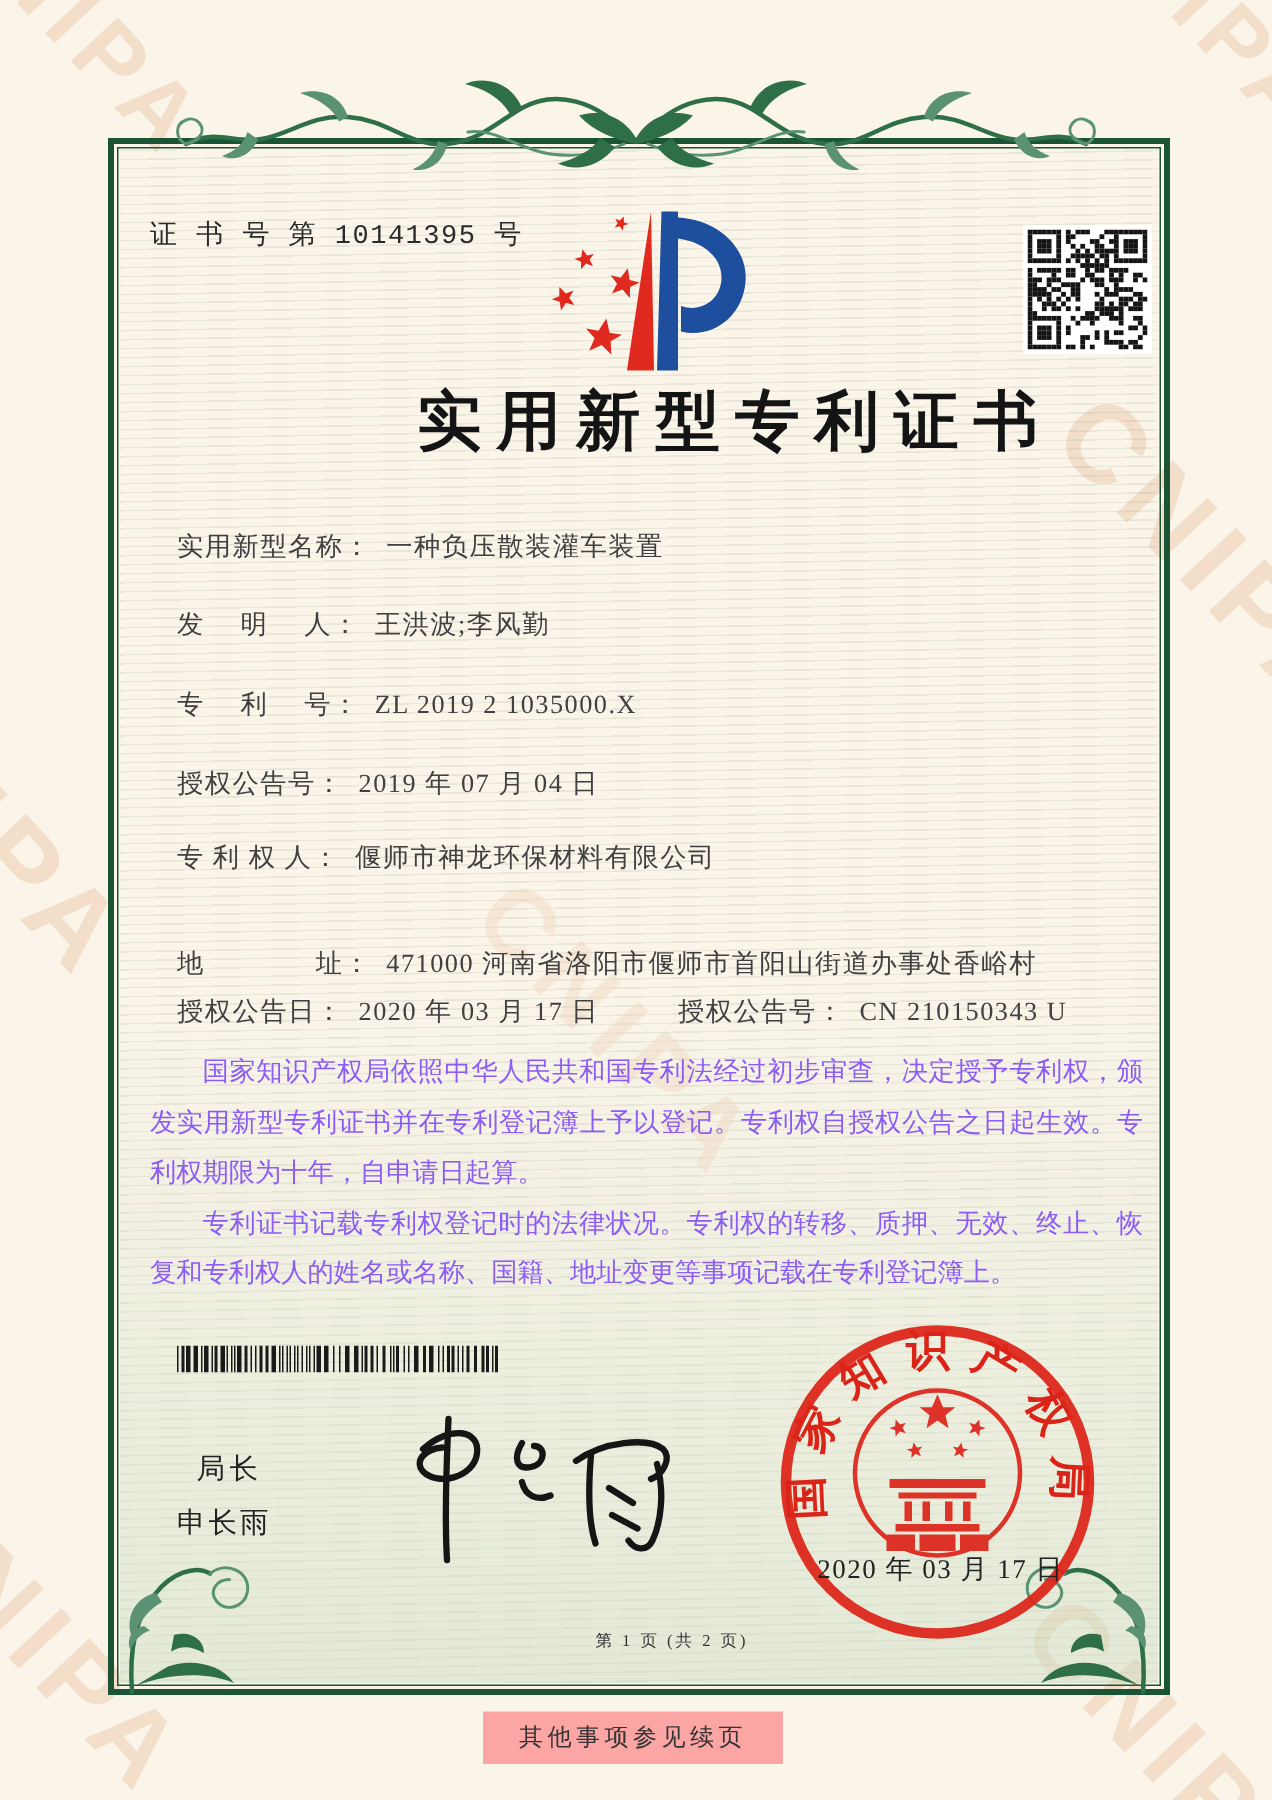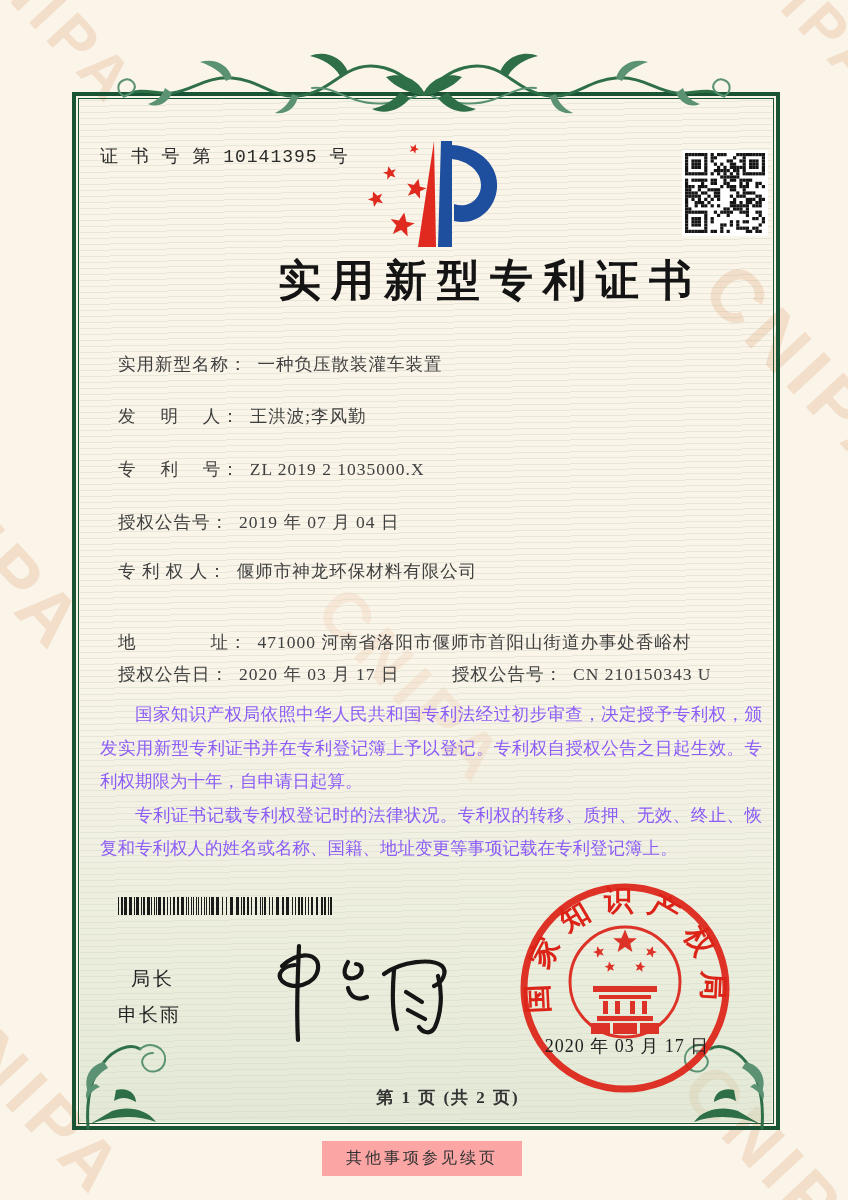--- a/index.html
+++ b/index.html
@@ -64,21 +64,21 @@
   .sig-name{position:absolute;left:118px;top:1002px;font-size:19px;letter-spacing:2px;color:#222;z-index:3;}
   .sig-script{position:absolute;left:236px;top:934px;width:230px;height:112px;z-index:3;}
 
   .seal{position:absolute;left:515px;top:878px;width:220px;height:220px;z-index:3;}
   .seal-text{font-family:"Liberation Serif","DejaVu Serif",serif;font-weight:bold;
              font-size:29px;letter-spacing:13px;fill:#dc2318;}
   .seal-date{position:absolute;left:532px;top:1034px;width:190px;text-align:center;
              font-size:18px;color:#222;letter-spacing:1px;z-index:4;}
 
   .page-num{position:absolute;left:72px;top:1086px;width:752px;text-align:center;
-            font-size:17px;color:#333;letter-spacing:2px;z-index:3;font-weight:bold;}
+            font-size:11px;color:#333;letter-spacing:2px;z-index:3;}
   .note{position:absolute;left:322px;top:1141px;background:#fca5a5;padding:7px 24px;
         font-size:16px;color:#333;letter-spacing:3px;z-index:3;}
 </style>
 </head>
 <body>
 
 <div class="page">
 
   <div class="wm wm-tl">CNIPA</div>
   <div class="wm wm-tr">CNIPA</div>

